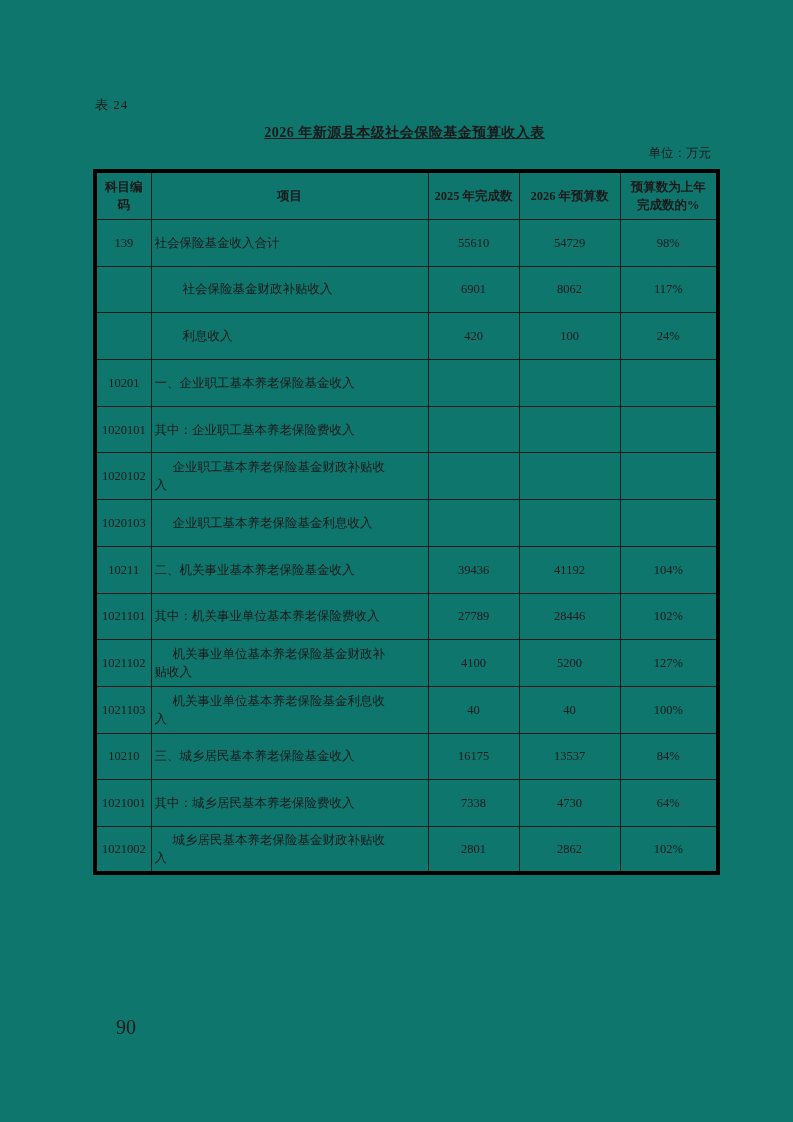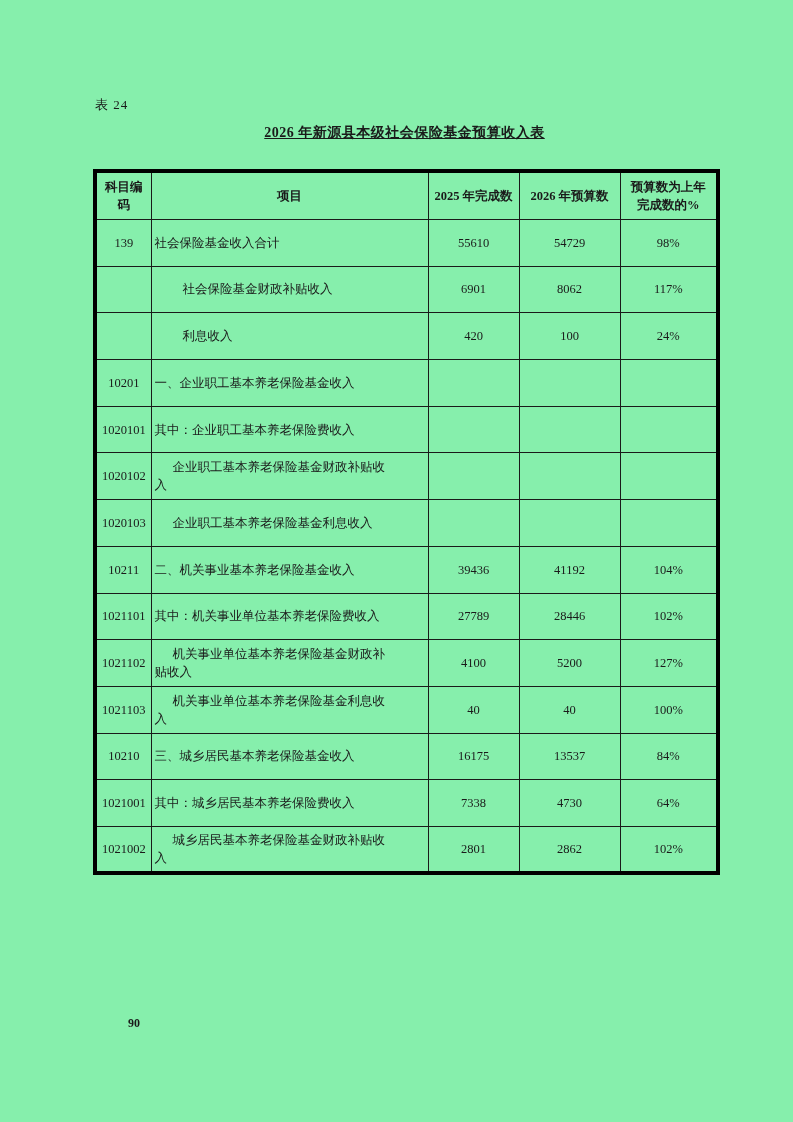--- a/index.html
+++ b/index.html
@@ -1,19 +1,19 @@
 <!DOCTYPE html>
 <html><head>
 <meta charset="utf-8">
 <style>
   html,body{margin:0;padding:0;background:#888;}
   .sheet{
     position:relative;
     width:793px;height:1122px;
-    background:#86efac;
+    background:#0f766e;
     font-family:"Liberation Serif","DejaVu Serif",serif;
     color:#1a1a1a;
     overflow:hidden;
   }
   .table-label{
     position:absolute;left:95px;top:96px;
     font-size:13px;letter-spacing:1px;
   }
   .doc-title{
     position:absolute;left:93px;top:124px;width:623px;
@@ -43,34 +43,34 @@
     white-space:pre-line;
     height:44px;
   }
   table.budget tbody tr{height:46.7px;}
   td.c-code{text-align:center;}
   td.c-item{text-align:left;padding-left:5px;white-space:pre-wrap;}
   td.c-item.ind1{text-indent:18px;}
   td.c-item.ind2{text-indent:28px;}
   td.c-num{text-align:center;}
   .page-number{
-    position:absolute;left:128px;top:1016px;
-    font-size:12px;
-    font-weight:bold;
+    position:absolute;left:116px;top:1016px;
+    font-size:20px;
   }
 </style>
 </head>
 <body>
 
 <div class="sheet">
 
   <div class="table-label">表 24</div>
 
   <div class="doc-title">2026 年新源县本级社会保险基金预算收入表</div>
 
+  <div class="unit-note">单位：万元</div>
 
   <table class="budget">
     <colgroup>
       <col style="width:56px">
       <col style="width:277px">
       <col style="width:91px">
       <col style="width:101px">
       <col style="width:98px">
     </colgroup>
     <thead>

